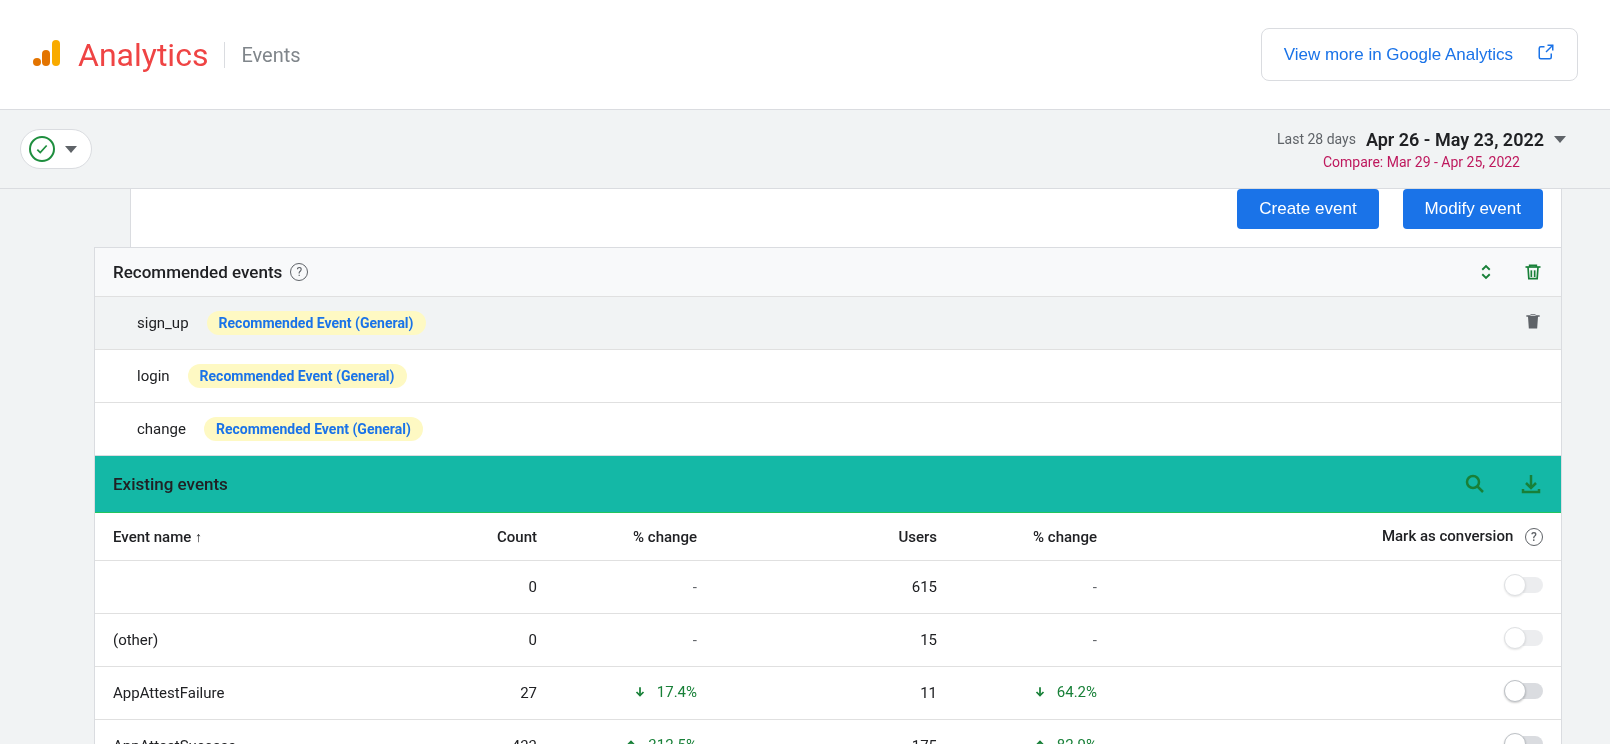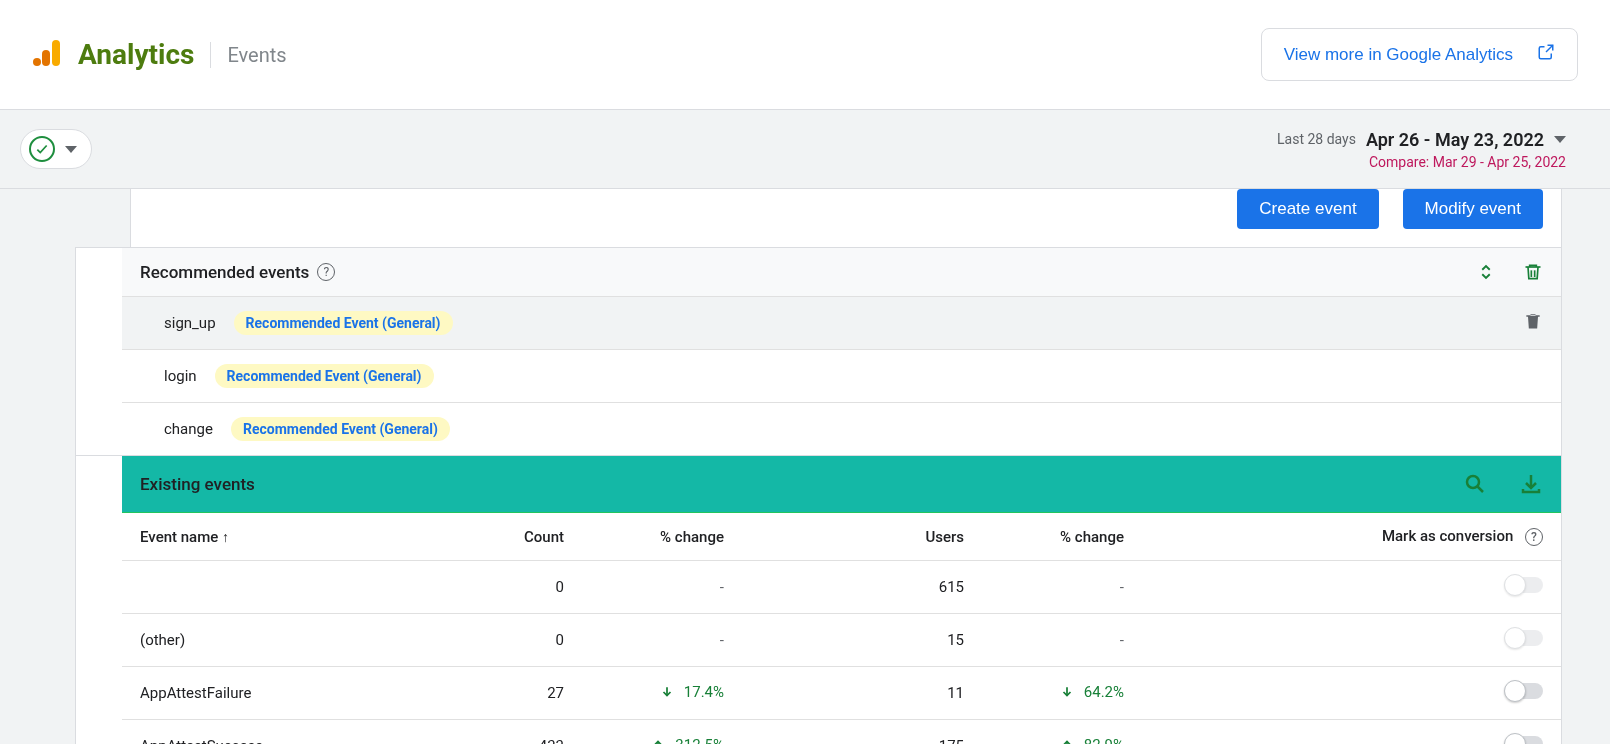--- a/index.html
+++ b/index.html
@@ -17,23 +17,23 @@
     padding: 0 32px;
     border-bottom: 1px solid #dadce0;
     background: #fff;
   }
   .brand {
     display: flex;
     align-items: center;
     gap: 12px;
   }
   .brand-name {
-    font-size: 28px;
-    color: #4d7c0f;
-    font-weight: 700;
+    font-size: 32px;
+    color: #ef4444;
+    font-weight: 400;
   }
   .brand-divider {
     width: 1px;
     height: 26px;
     background: #dadce0;
     margin: 0 16px;
   }
   .page-name {
     font-size: 20px;
     color: #80868b;
@@ -81,38 +81,37 @@
     color: #1e8e3e;
   }
   .triangle-down {
     width: 0; height: 0;
     border-left: 6px solid transparent;
     border-right: 6px solid transparent;
     border-top: 7px solid #5f6368;
   }
   .subbar-spacer { flex: 1; }
   .daterange {
-    text-align: right;
+    text-align: center;
     padding-right: 24px;
   }
   .dr-top { display: flex; align-items: center; justify-content: flex-end; gap: 10px; }
   .dr-label { font-size: 14px; color: #5f6368; }
   .dr-value { font-size: 18px; font-weight: 600; color: #202124; }
   .dr-compare { font-size: 14px; color: #be185d; margin-top: 4px; }
   
   .content-area {
     background: #f1f3f4;
     padding: 0 0 40px 0;
   }
   .card {
     background: #fff;
-    margin: 0 48px 0 75px;
+    margin: 0 48px 0 94px;
     border: 1px solid #dadce0;
     border-radius: 0;
-    padding-left: 46px;
   }
   .card + .card { border-top: none; }
   .topbtns {
     display: flex;
     justify-content: flex-end;
     gap: 24px;
     padding: 0 18px 18px 18px;
     border-left: 1px solid #dadce0;
     border-right: 1px solid #dadce0;
     background: #fff;

